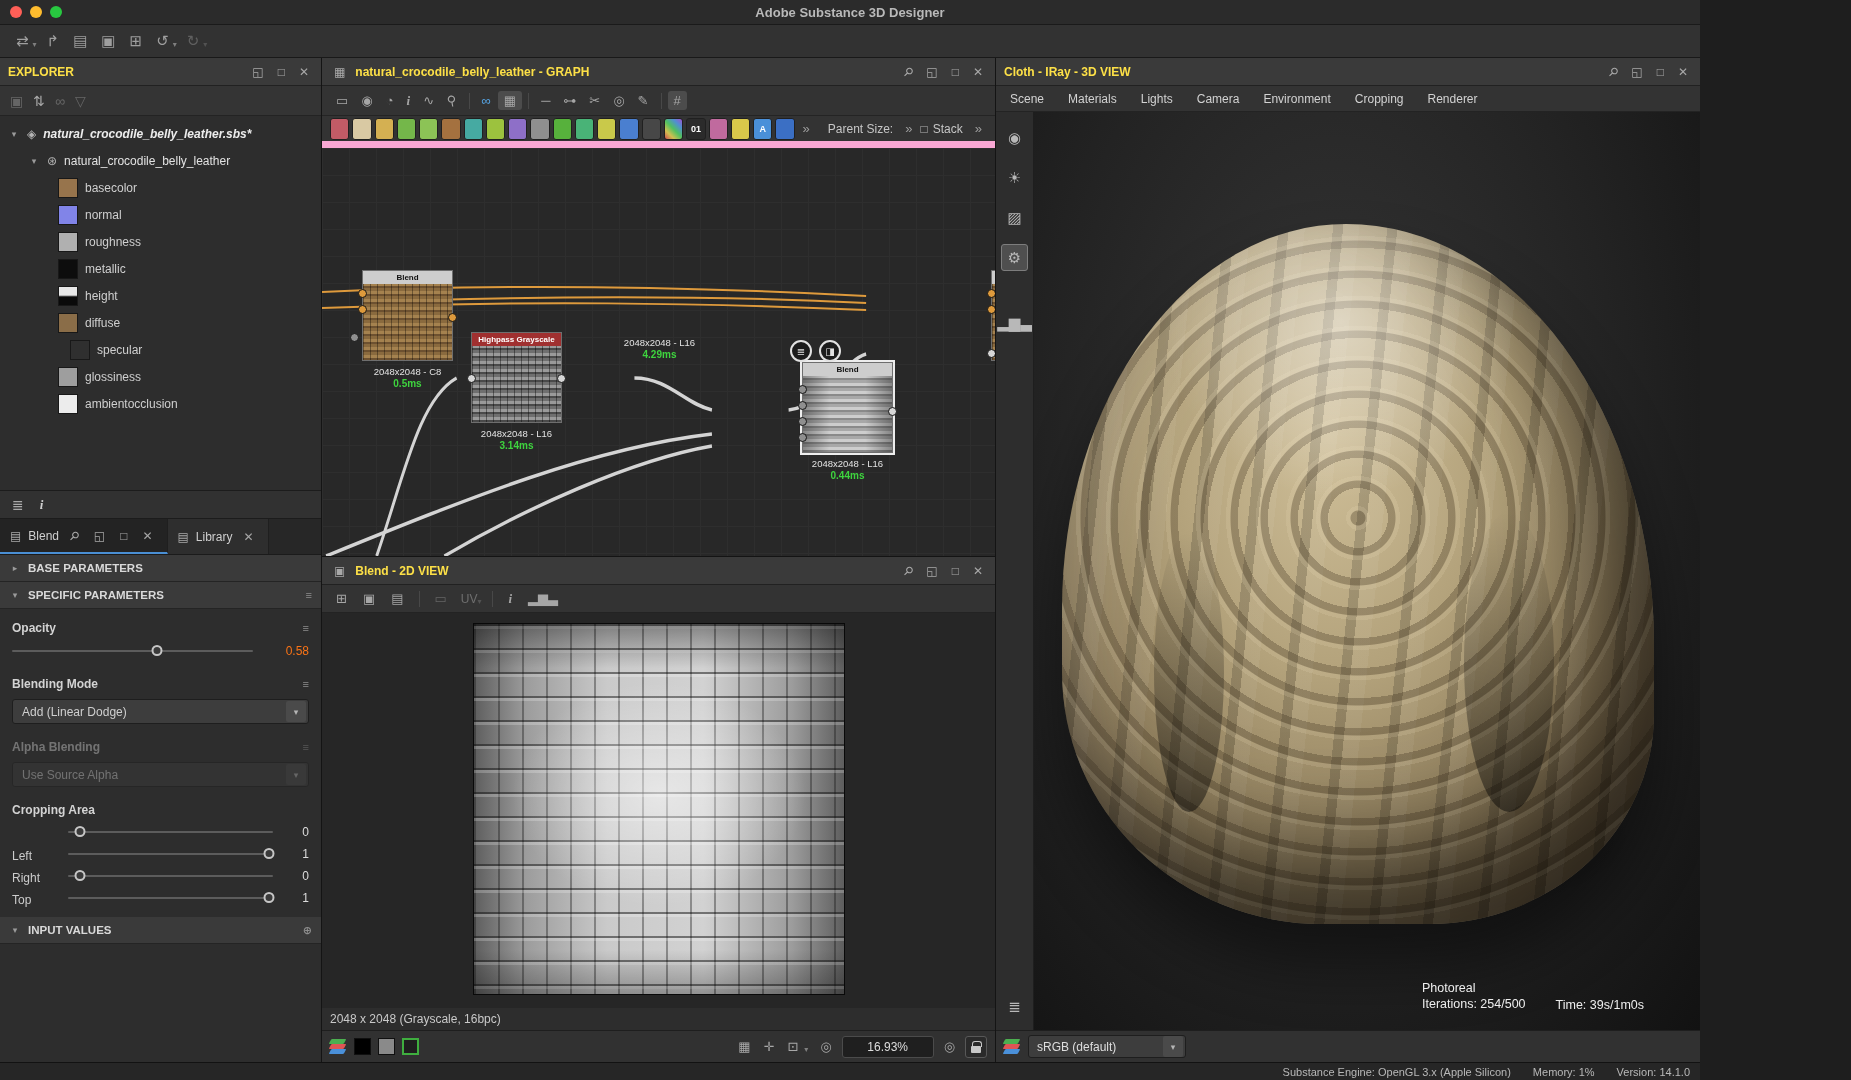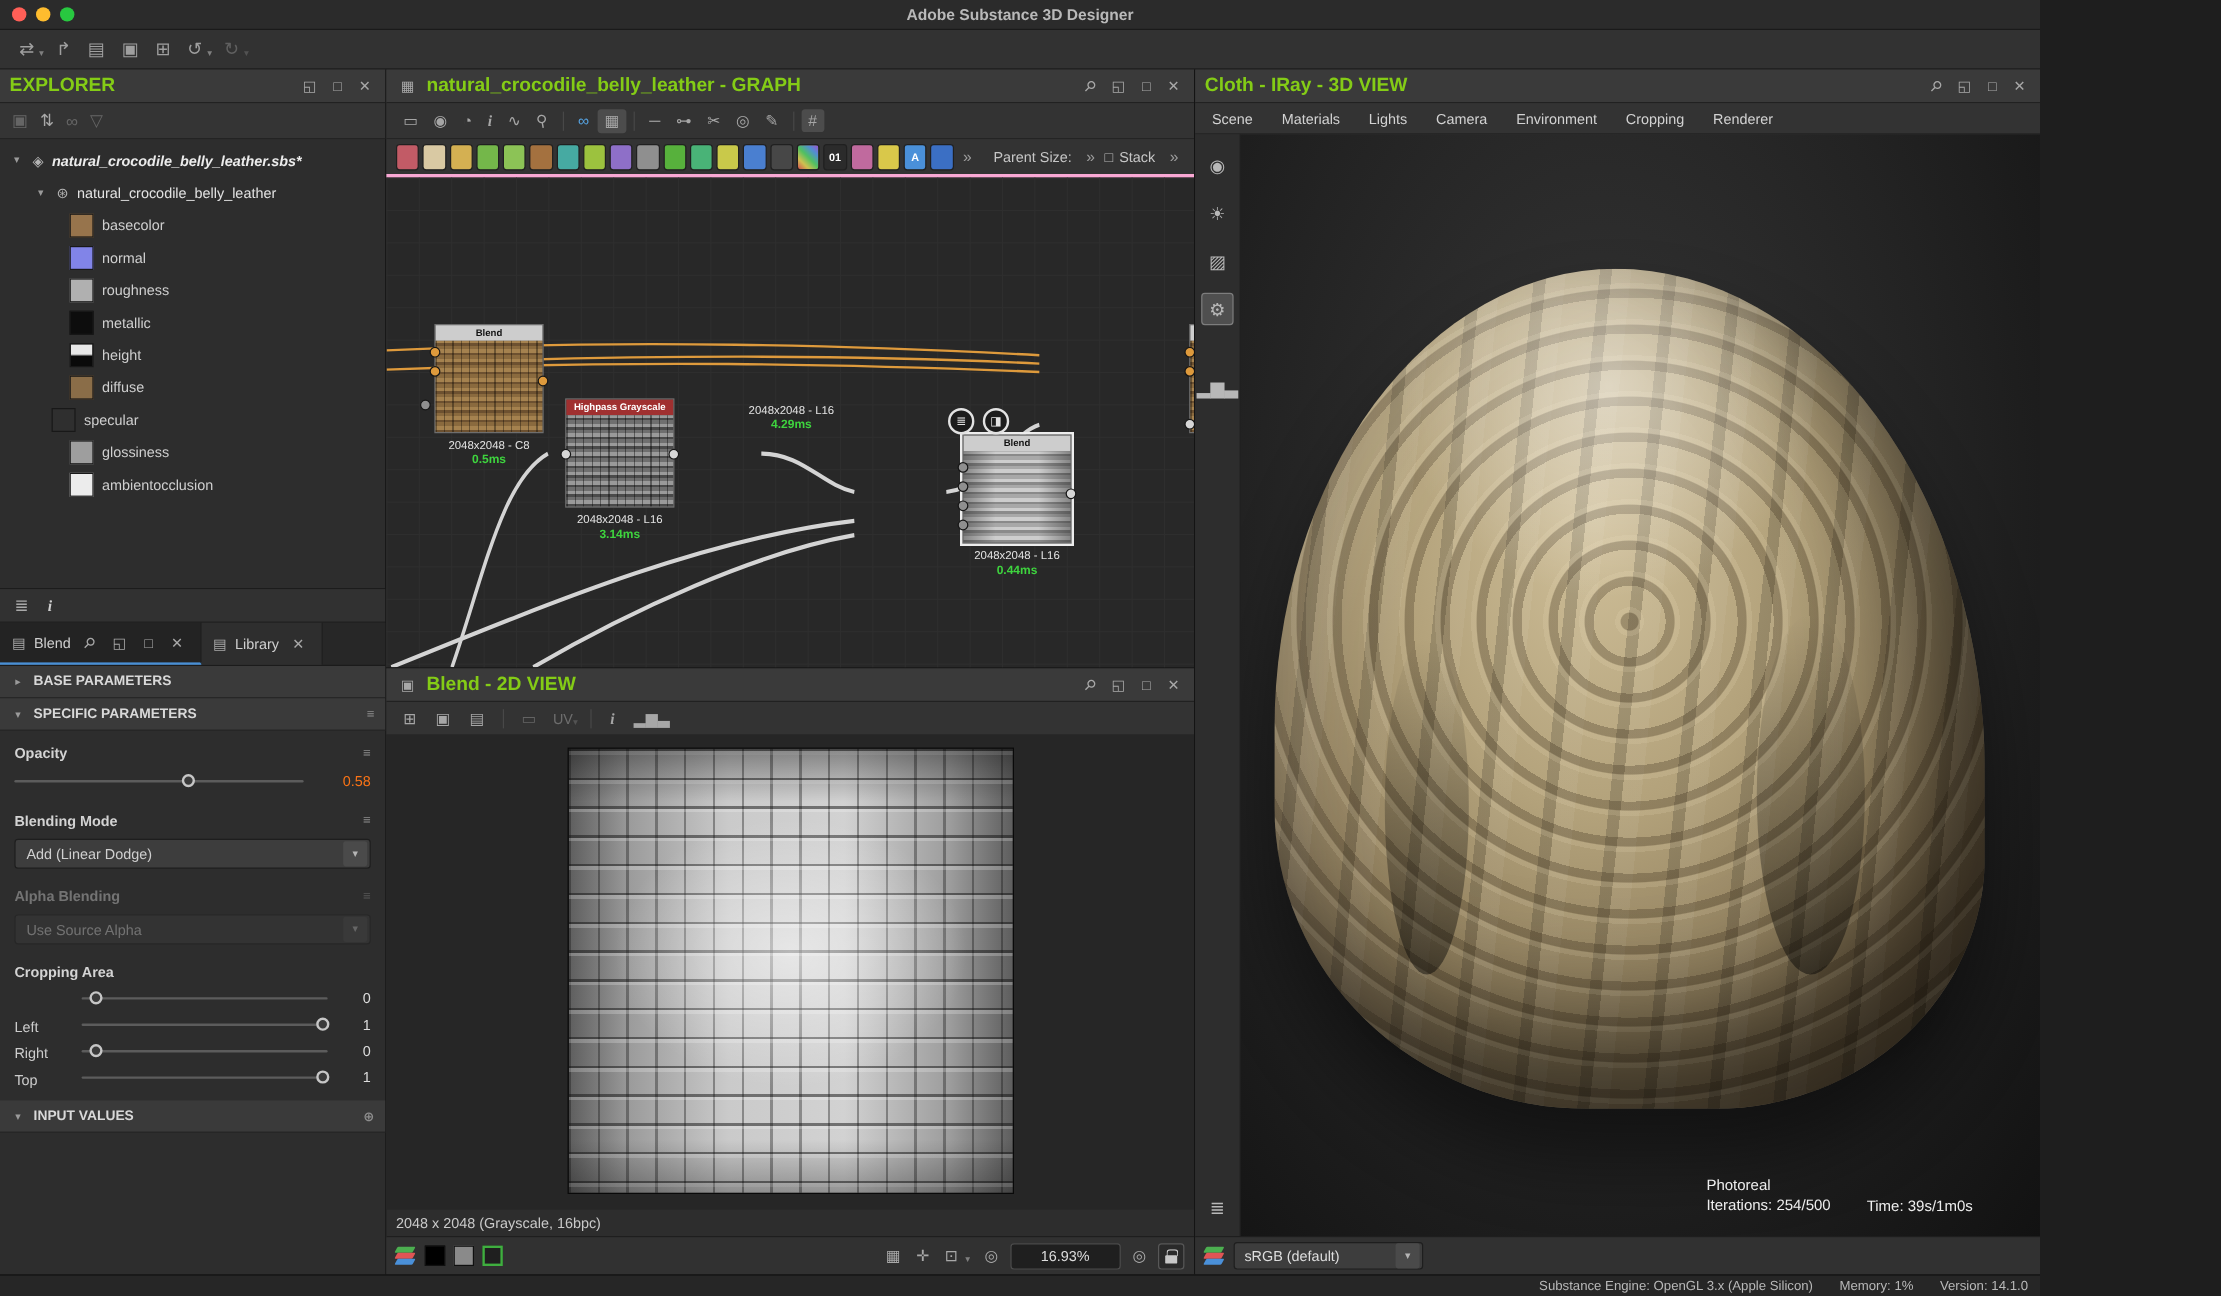--- a/index.html
+++ b/index.html
@@ -14,21 +14,21 @@
 .title-text{position:absolute;left:0;right:0;text-align:center;color:#b9b9b9;font-size:13px;font-weight:700;}
 
 
 .main-toolbar{height:33px;background:#323232;border-bottom:1px solid #191919;display:flex;align-items:center;gap:2px;padding:0 10px;flex:none;}
 .mt-icon{color:#9f9f9f;font-size:15px;padding:2px 6px;}
 .mt-caret{color:#7f7f7f;font-size:8px;margin:6px 2px 0 -4px;}
 
 
 .workspace{flex:1;display:flex;min-height:0;}
 .panel-header{height:28px;background:#3a3a3a;border-bottom:1px solid #212121;display:flex;align-items:center;gap:6px;padding:0 8px;flex:none;}
-.panel-title{font-weight:700;color:#84cc16;font-size:16px;white-space:nowrap;}
+.panel-title{font-weight:700;color:#fde047;font-size:12px;white-space:nowrap;}
 .spacer{flex:1;}
 .hdr-icon{color:#a8a8a8;font-size:12px;padding:0 4px;}
 .pin{display:inline-block;transform:rotate(45deg);}
 .mag{display:inline-block;transform:rotate(-10deg);}
 .info-i{font-family:"Liberation Serif","DejaVu Serif",serif;font-style:italic;font-weight:700;font-size:13px;}
 
 
 .left-col{width:322px;flex:none;display:flex;flex-direction:column;background:#2d2d2d;border-right:1px solid #141414;}
 .explorer{height:433px;flex:none;display:flex;flex-direction:column;border-bottom:1px solid #1c1c1c;}
 .exp-toolbar{height:30px;background:#343434;border-bottom:1px solid #232323;display:flex;align-items:center;gap:10px;padding:0 10px;flex:none;}
@@ -65,21 +65,21 @@
 .crop-value{width:26px;text-align:right;color:#dcdcdc;}
 
 
 .center-col{flex:1;display:flex;flex-direction:column;min-width:0;border-right:1px solid #141414;}
 .graph-panel{height:498px;flex:none;display:flex;flex-direction:column;background:#2d2d2d;}
 .graph-toolbar{height:30px;background:#333;border-bottom:1px solid #242424;display:flex;align-items:center;gap:1px;padding:0 8px;flex:none;}
 .gt-icon{color:#a6a6a6;font-size:13px;padding:2px 6px;border-radius:3px;}
 .gt-icon.blue{color:#57a7e8;}
 .gt-icon.boxed{background:#4c4c4c;}
 .gt-sep{width:1px;height:16px;background:#484848;margin:0 5px;}
-.palette-row{height:32px;background:#333;border-bottom:3px solid #f9a8d4;display:flex;align-items:center;gap:3px;padding:0 8px;flex:none;}
+.palette-row{height:32px;background:#333;border-bottom:7px solid #f9a8d4;display:flex;align-items:center;gap:3px;padding:0 8px;flex:none;}
 .pal{width:22px;height:22px;border-radius:3px;border:1px solid #202020;position:relative;display:flex;align-items:center;justify-content:center;color:#fff;font-size:9px;font-weight:700;}
 .pr-label{color:#c6c6c6;margin:0 4px 0 10px;white-space:nowrap;}
 .ovf{color:#9d9d9d;font-size:13px;padding:0 5px;}
 .stack-check{color:#b5b5b5;font-size:12px;}
 .graph-canvas{flex:1;position:relative;overflow:hidden;background-color:#282828;
  background-image:linear-gradient(#2e2e2e 1px,transparent 1px),linear-gradient(90deg,#2e2e2e 1px,transparent 1px);
  background-size:27px 27px;}
 .wires{position:absolute;inset:0;width:100%;height:100%;}
 .node{position:absolute;width:91px;}
 .node-box{width:91px;border:1px solid #6e6e6e;background:#3a3a3a;position:relative;}
@@ -226,21 +226,21 @@
             <span>metallic</span>
           </div>
           <div class="tree-row" style="padding-left:58px">
             <span class="swatch" style="background: linear-gradient(rgb(232, 232, 232) 0px, rgb(232, 232, 232) 45%, rgb(10, 10, 10) 55%, rgb(10, 10, 10) 100%);"></span>
             <span>height</span>
           </div>
           <div class="tree-row" style="padding-left:58px">
             <span class="swatch" style="background: rgb(138, 109, 72);"></span>
             <span>diffuse</span>
           </div>
-          <div class="tree-row" style="padding-left:43px">
+          <div class="tree-row" style="padding-left:70px">
             <span class="swatch" style="background: rgb(47, 47, 47);"></span>
             <span>specular</span>
           </div>
           <div class="tree-row" style="padding-left:58px">
             <span class="swatch" style="background: rgb(158, 158, 158);"></span>
             <span>glossiness</span>
           </div>
           <div class="tree-row" style="padding-left:58px">
             <span class="swatch" style="background: rgb(236, 236, 236);"></span>
             <span>ambientocclusion</span>

